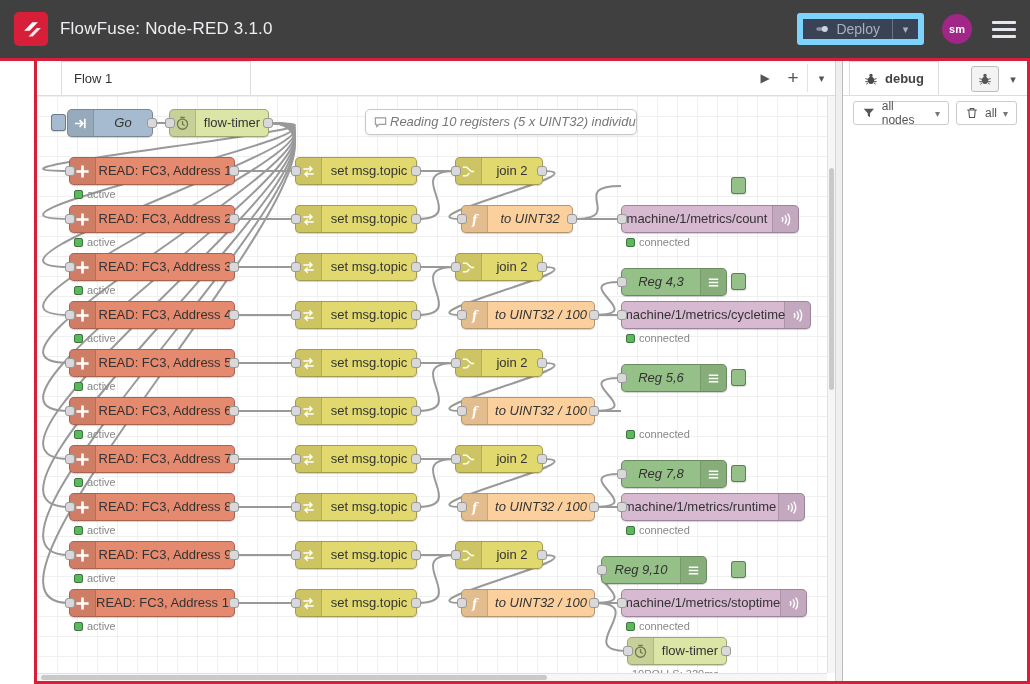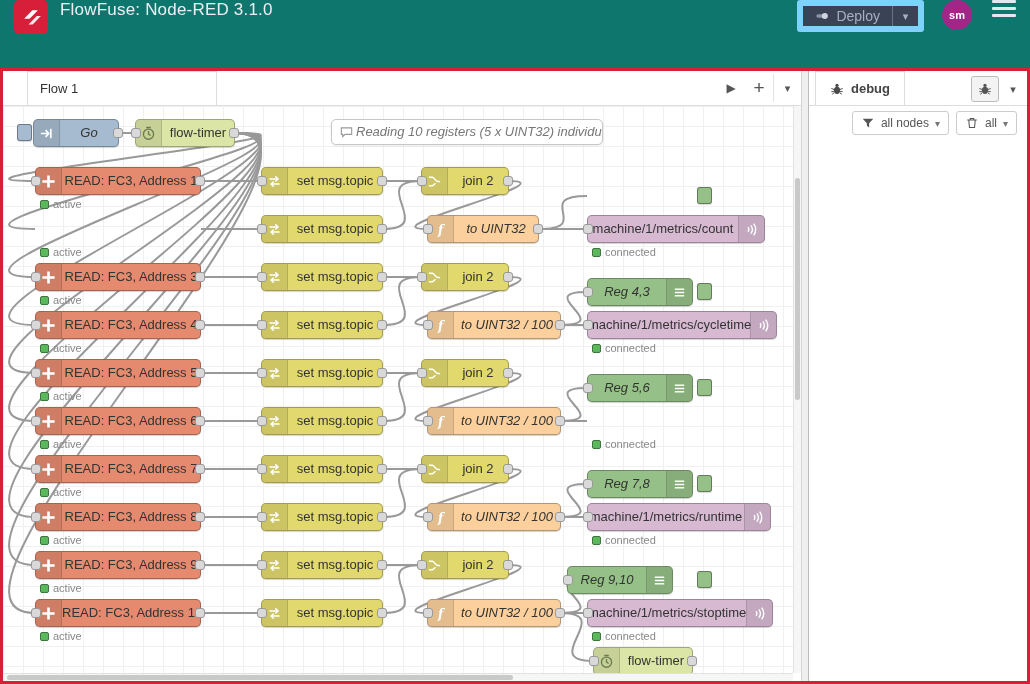--- a/index.html
+++ b/index.html
@@ -1,33 +1,33 @@
 <!DOCTYPE html>
 <html><head>
 <meta charset="utf-8">
 <style>
   * { margin:0; padding:0; box-sizing:border-box; }
   html,body { width:1030px; height:684px; overflow:hidden; font-family:"Liberation Sans", sans-serif; background:#fff; }
   .app { width:1030px; height:684px; display:flex; flex-direction:column; }
 
   
-  header { height:68px; background:#0f766e; display:flex; padding:0 14px; gap:12px; flex:0 0 auto; }
+  header { height:58px; background:#404040; display:flex; align-items:center; padding:0 14px; gap:12px; flex:0 0 auto; }
   .logo { width:34px; height:34px; border-radius:5px; background:#d81f3a; display:flex; align-items:center; justify-content:center; flex:0 0 auto; }
   .app-title { color:#eceef2; font-size:17px; font-weight:500; letter-spacing:.2px; }
   .hdr-spacer { flex:1; }
   .deploy { height:32px; background:#3a4356; border:6px solid #7dd3fc; border-radius:3px; display:flex; align-items:center; color:#a8b1c2; font-size:14px; cursor:pointer; }
   .deploy .dseg { display:flex; align-items:center; gap:7px; padding:0 12px; }
   .deploy .dchev { border-left:1px solid #6a7386; width:26px; height:100%; display:flex; align-items:center; justify-content:center; font-size:11px; }
   .avatar { width:30px; height:30px; border-radius:50%; background:#a12688; color:#fff; font-size:11px; font-weight:bold; display:flex; align-items:center; justify-content:center; margin-left:6px; }
   .burger { width:24px; display:flex; flex-direction:column; gap:4px; margin-left:8px; cursor:pointer; }
   .burger div { height:3px; background:#e5e7ef; border-radius:1px; }
   .accent { height:3px; background:#d81f3a; flex:0 0 auto; }
 
   
-  .workspace { flex:1; display:flex; border-left:3px solid #d81f3a; border-right:3px solid #d81f3a; border-bottom:3px solid #d81f3a; min-height:0; background:#fff; }
+  .workspace { flex:1; display:flex; border-left:3px solid #d81f3a; border-right:3px solid #d81f3a; border-bottom:3px solid #d81f3a; min-height:0; background:#fff;margin-left:34px; }
   .editor { width:798px; display:flex; flex-direction:column; min-height:0; }
 
   
   .tabbar { height:35px; border-bottom:1px solid #ddd; display:flex; align-items:flex-end; background:#fff; flex:0 0 auto; }
   .flow-tab { margin-left:24px; width:190px; height:34px; background:#fff; border:1px solid #ddd; border-bottom:none; display:flex; align-items:center; padding:0 12px; font-size:13px; color:#333; cursor:pointer; }
   .tab-tools { margin-left:auto; display:flex; align-items:center; height:34px; }
   .tbtn { width:28px; height:28px; display:flex; align-items:center; justify-content:center; color:#555; font-size:12px; cursor:pointer; }
   .tbtn.plus { font-size:19px; }
   .tbtn.chev { font-size:11px; border-left:1px solid #e3e3e3; }
 
@@ -210,20 +210,30 @@
                 </svg>
               </span>
               <span class="nlabel lp">READ: FC3, Address 1</span>
               <span class="port in"></span>
               <span class="port out"></span>
             </div>
             <div class="nstatus" style="left: 37px; top: 92px;">
               <span class="sdot"></span>
               <span>active</span>
             </div>
+            <div class="node t-modbus" style="left: 32px; top: 109px; width: 166px; background: rgb(229, 138, 111);">
+              <span class="nicon l">
+                <svg viewBox="0 0 16 16">
+                  <path d="M6.6 1.5h2.8v5.1h5.1v2.8H9.4v5.1H6.6V9.4H1.5V6.6h5.1z" fill="#fff"></path>
+                </svg>
+              </span>
+              <span class="nlabel lp">READ: FC3, Address 2</span>
+              <span class="port in"></span>
+              <span class="port out"></span>
+            </div>
             <div class="nstatus" style="left: 37px; top: 140px;">
               <span class="sdot"></span>
               <span>active</span>
             </div>
             <div class="node t-modbus" style="left: 32px; top: 157px; width: 166px; background: rgb(229, 138, 111);">
               <span class="nicon l">
                 <svg viewBox="0 0 16 16">
                   <path d="M6.6 1.5h2.8v5.1h5.1v2.8H9.4v5.1H6.6V9.4H1.5V6.6h5.1z" fill="#fff"></path>
                 </svg>
               </span>

